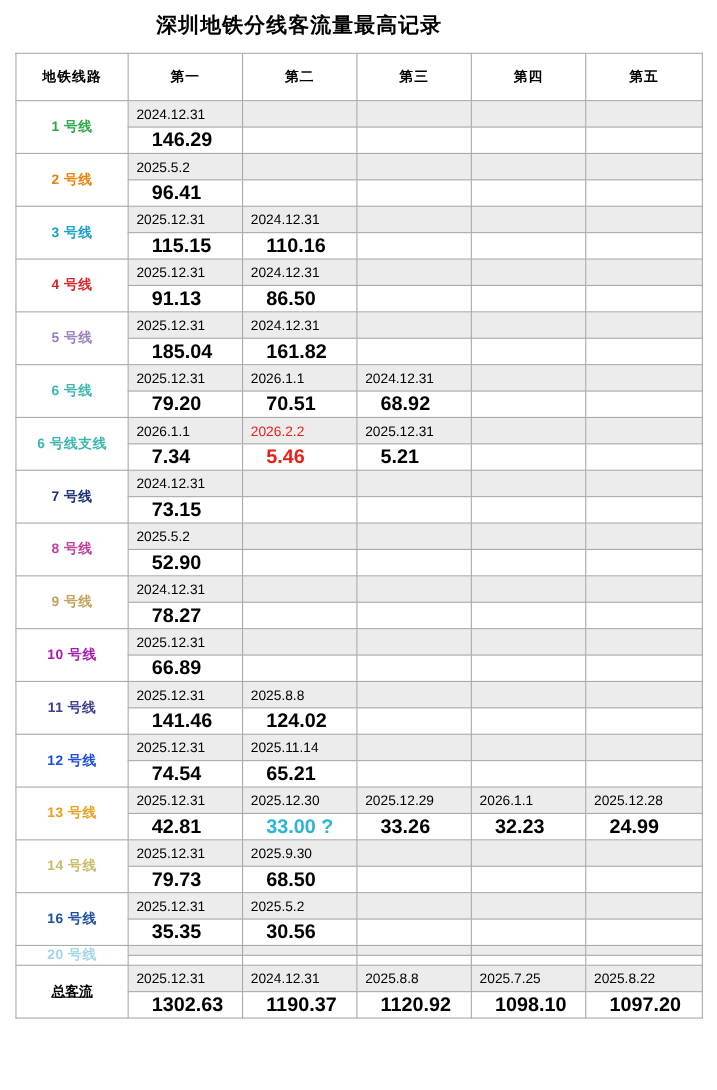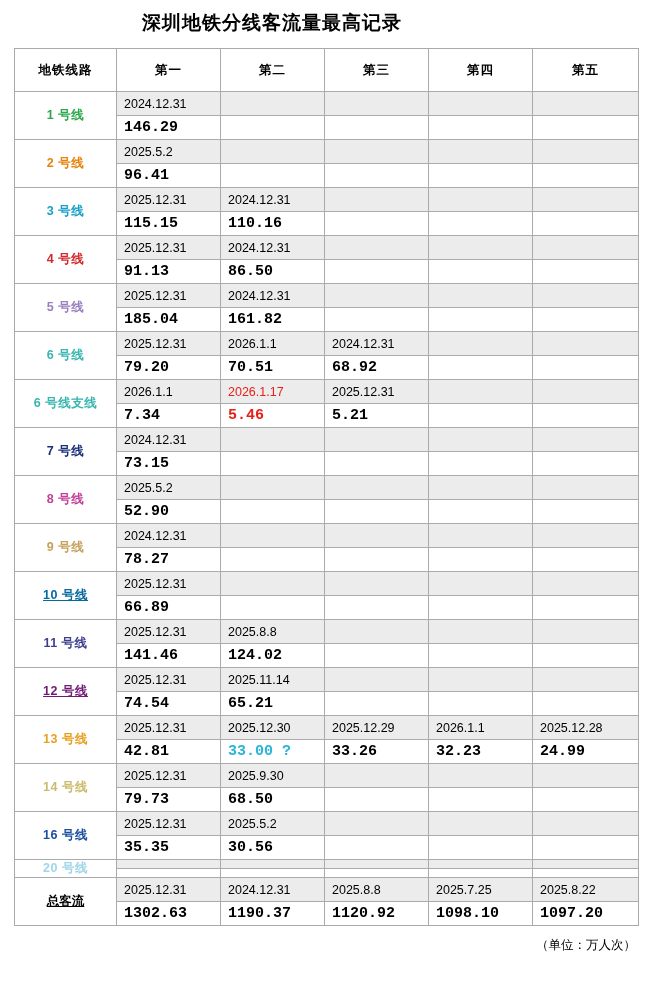--- a/index.html
+++ b/index.html
@@ -62,25 +62,24 @@
     background: #ececec;
     height: 23px;
     padding-left: 7px;
     font-size: 12.5px;
     font-weight: normal;
     color: #000;
   }
   tr.val-row td.data {
     background: #ffffff;
     height: 23px;
-    padding-left: 7px;
-    font-size: 15px;
+    padding-left: 21px;
+    font-size: 18px;
     font-weight: bold;
     color: #000;
-    font-family: Liberation Mono, monospace;
   }
   tr.date-row td.empty, tr.val-row td.empty {
     padding: 0;
   }
   tr.date-row td.empty { background: #ececec; }
   tr.val-row td.empty { background: #ffffff; }
 
   td.total-name {
     text-align: center;
     font-weight: bold;
@@ -210,21 +209,21 @@
         <tr class="val-row">
           <td class="data">79.20</td>
           <td class="data">70.51</td>
           <td class="data">68.92</td>
           <td class="empty"></td>
           <td class="empty"></td>
         </tr>
         <tr class="date-row">
           <td rowspan="2" class="line-name" style="color: rgb(58, 182, 176);">6 号线支线</td>
           <td class="data">2026.1.1</td>
-          <td class="data" style="color: rgb(232, 32, 26);">2026.1.17</td>
+          <td class="data" style="color: rgb(232, 32, 26);">2026.2.2</td>
           <td class="data">2025.12.31</td>
           <td class="empty"></td>
           <td class="empty"></td>
         </tr>
         <tr class="val-row">
           <td class="data">7.34</td>
           <td class="data" style="color: rgb(232, 32, 26);">5.46</td>
           <td class="data">5.21</td>
           <td class="empty"></td>
           <td class="empty"></td>
@@ -268,21 +267,21 @@
           <td class="empty"></td>
         </tr>
         <tr class="val-row">
           <td class="data">78.27</td>
           <td class="empty"></td>
           <td class="empty"></td>
           <td class="empty"></td>
           <td class="empty"></td>
         </tr>
         <tr class="date-row">
-          <td rowspan="2" class="line-name" style="color: #0369a1; text-decoration: underline;">10 号线</td>
+          <td rowspan="2" class="line-name" style="color: #a21caf;">10 号线</td>
           <td class="data">2025.12.31</td>
           <td class="empty"></td>
           <td class="empty"></td>
           <td class="empty"></td>
           <td class="empty"></td>
         </tr>
         <tr class="val-row">
           <td class="data">66.89</td>
           <td class="empty"></td>
           <td class="empty"></td>
@@ -298,21 +297,21 @@
           <td class="empty"></td>
         </tr>
         <tr class="val-row">
           <td class="data">141.46</td>
           <td class="data">124.02</td>
           <td class="empty"></td>
           <td class="empty"></td>
           <td class="empty"></td>
         </tr>
         <tr class="date-row">
-          <td rowspan="2" class="line-name" style="color: #701a75; text-decoration: underline;">12 号线</td>
+          <td rowspan="2" class="line-name" style="color: #1d4ed8;">12 号线</td>
           <td class="data">2025.12.31</td>
           <td class="data">2025.11.14</td>
           <td class="empty"></td>
           <td class="empty"></td>
           <td class="empty"></td>
         </tr>
         <tr class="val-row">
           <td class="data">74.54</td>
           <td class="data">65.21</td>
           <td class="empty"></td>
@@ -391,16 +390,15 @@
           <td class="data">1302.63</td>
           <td class="data">1190.37</td>
           <td class="data">1120.92</td>
           <td class="data">1098.10</td>
           <td class="data">1097.20</td>
         </tr>
       </tbody>
   </table>
 
   <div class="footer">
-    <div>（单位：万人次）</div>
   </div>
 
 </div>
 
 </body></html>

